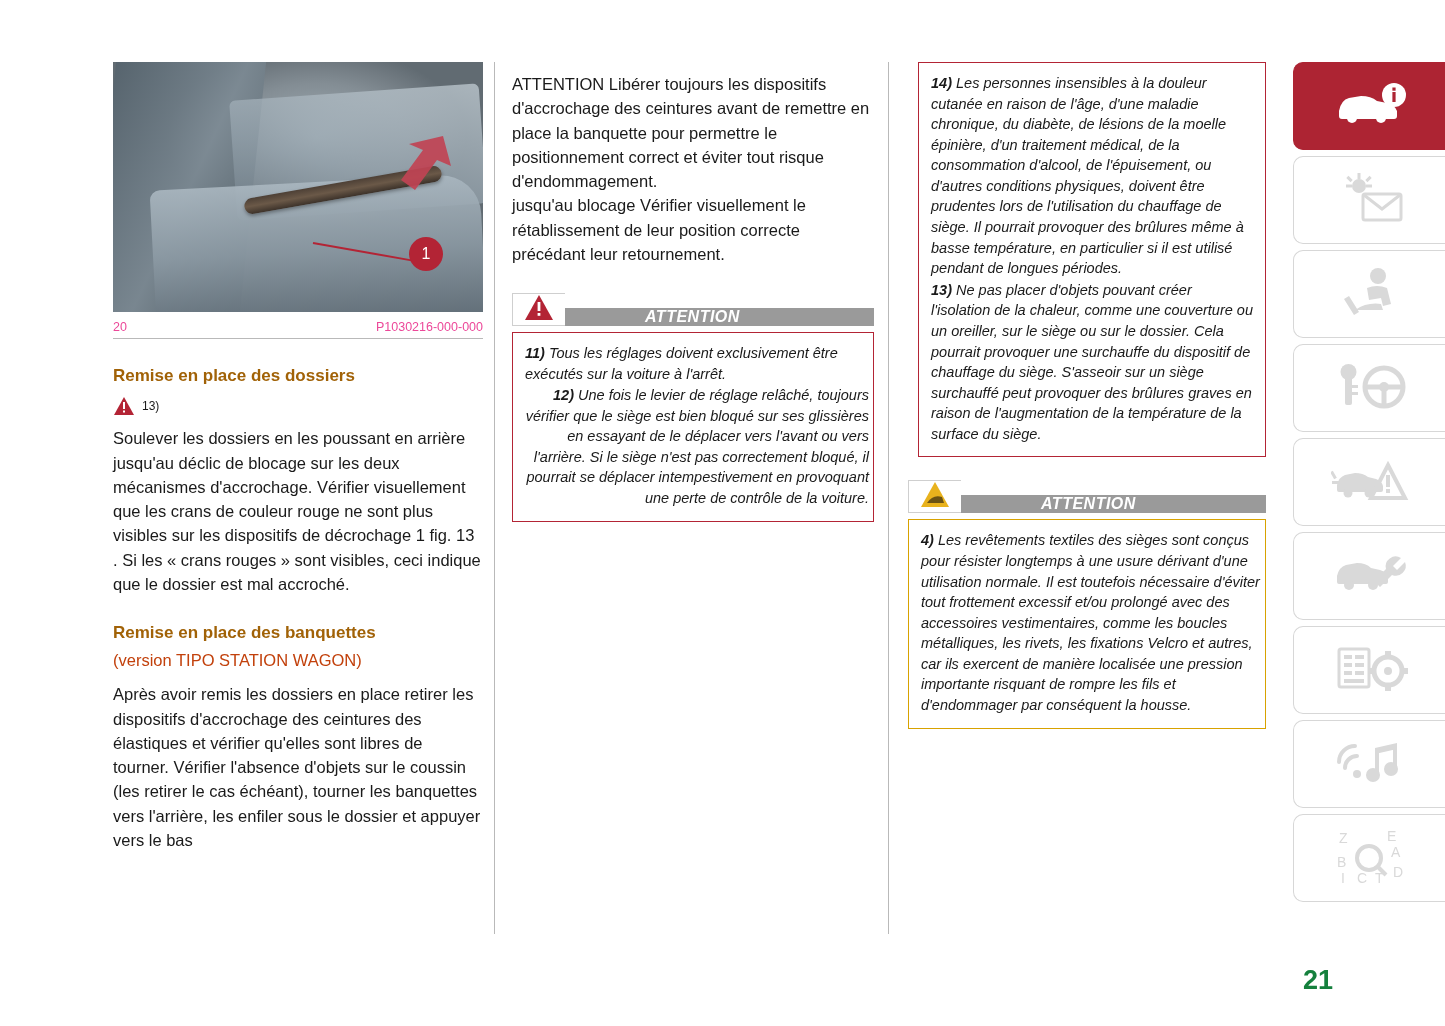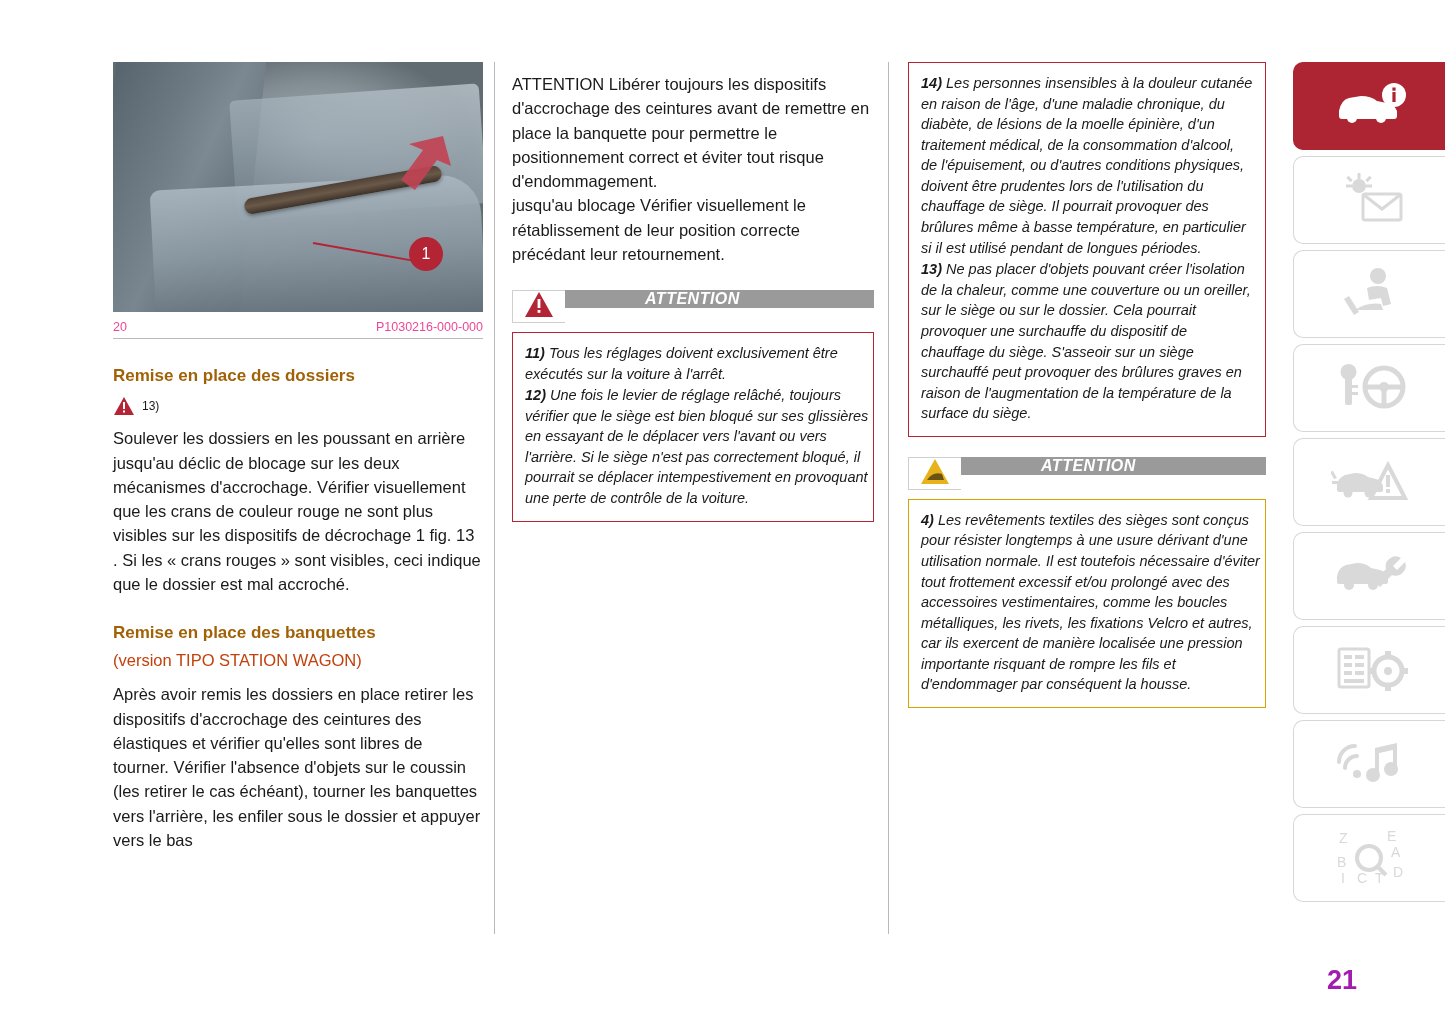--- a/index.html
+++ b/index.html
@@ -169,21 +169,21 @@
   .tri {
     width: 22px;
     height: 20px;
     position: relative;
     display: inline-block;
   }
 
   
   .attention-banner {
     display: flex;
-    align-items: flex-start;
+    align-items: flex-end;
     margin-top: 24px;
     height: 36px;
   }
   .attention-icon-box {
     width: 52px;
     background: #ffffff;
     display: flex;
     align-items: center;
     justify-content: center;
     border: 1px solid #cfcfcf;
@@ -208,27 +208,28 @@
     margin-top: 6px;
   }
   .note-box.yellow { border-color: #d8a200; }
   .note-box p {
     font-size: 14.5px;
     line-height: 1.42;
     font-style: italic;
     margin: 0 0 0 0;
     color: #1a1a1a;
   }
-  .note-box p + p { margin-top: 1px; }
+  .note-box p + p { margin-top: 1px; text-align: right; }
   .note-box b { font-style: italic; font-weight: bold; }
 
   
   .framed-red {
     border: 1px solid #b32435;
     padding: 10px 12px 12px 12px;
+    margin-left: 10px;
   }
   .framed-red p {
     font-size: 14.5px;
     line-height: 1.42;
     font-style: italic;
     margin: 0;
   }
   .framed-red p + p { margin-top: 1px; }
 
   
@@ -250,25 +251,25 @@
     justify-content: center;
     color: #d2d2d2;
   }
   .tab.active {
     background: #ad2433;
     border-color: #ad2433;
     color: #ffffff;
   }
   .page-number {
     position: absolute;
-    right: 88px;
+    right: 112px;
     bottom: 30px;
     font-size: 27px;
     font-weight: bold;
-    color: #a21caf;
+    color: #15803d;
   }
 </style>
 </head>
 <body>
 
 <div class="page">
 
   <div class="col-divider divider-1"></div>
   <div class="col-divider divider-2"></div>
 

